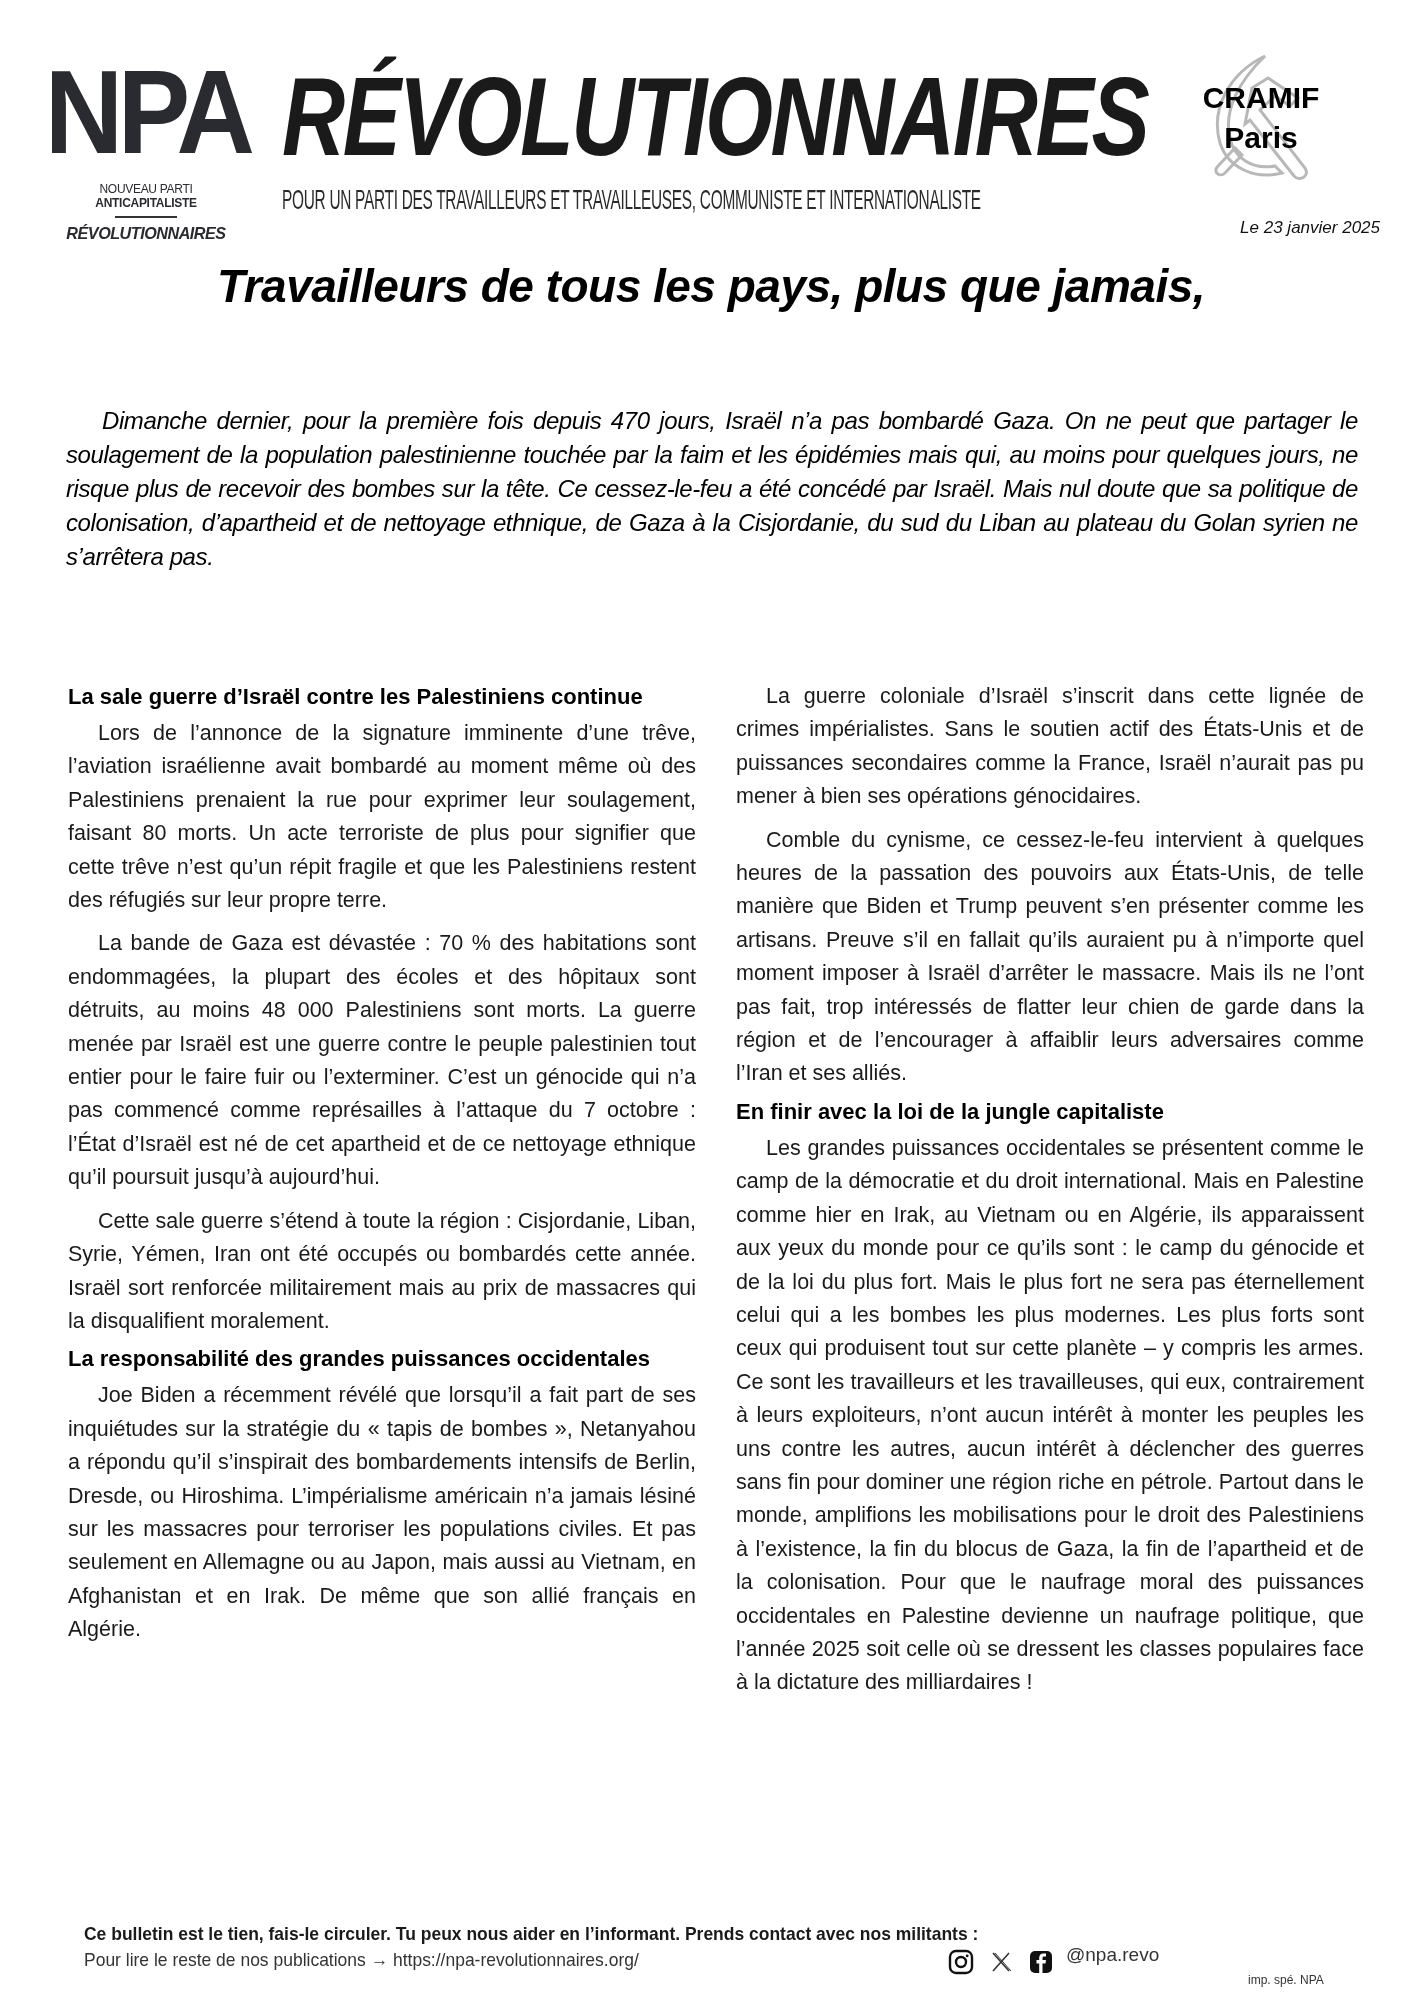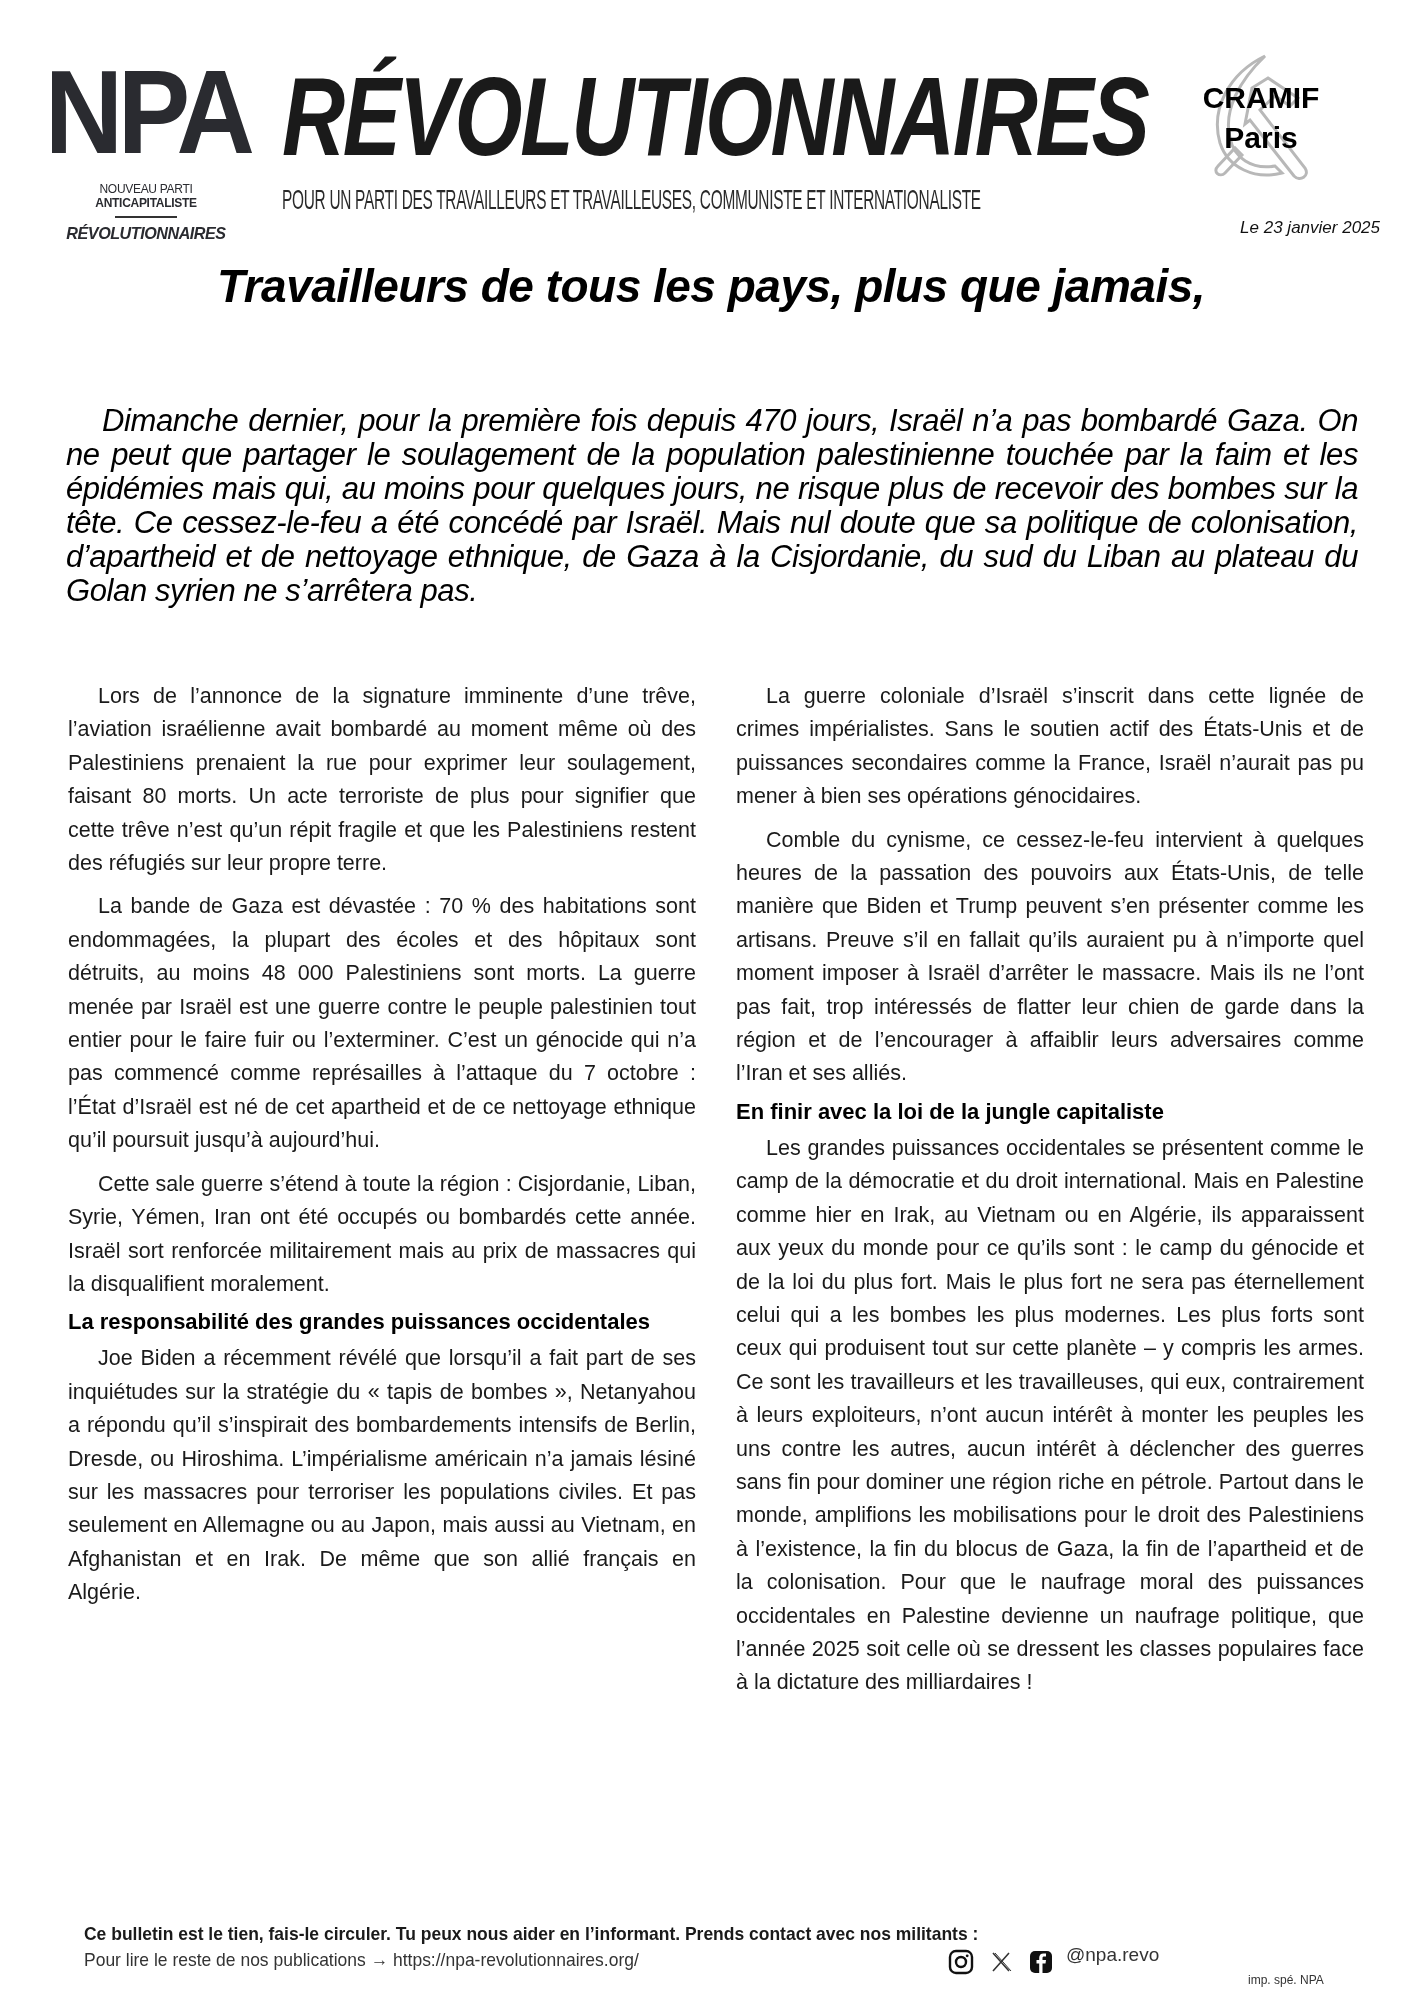--- a/index.html
+++ b/index.html
@@ -16,21 +16,21 @@
   .mast-title { position: absolute; left: 282px; top: 62px; width: 880px; font-family: "Liberation Sans", sans-serif; font-weight: 700; font-style: italic; font-size: 112px; line-height: 110px; color: #1a1a1a; letter-spacing: -3px; white-space: nowrap; transform: scaleX(0.78); transform-origin: left center; }
   .mast-sub { position: absolute; left: 282px; top: 185px; width: 880px; font-family: "Liberation Sans", sans-serif; font-size: 28px; line-height: 30px; color: #2a2a2a; white-space: nowrap; transform: scaleX(0.55); transform-origin: left center; letter-spacing: -0.5px; }
 
   .emblem { position: absolute; left: 1190px; top: 48px; width: 140px; height: 150px; }
   .local-label { position: absolute; left: 1196px; top: 78px; width: 130px; text-align: center; font-weight: 700; font-size: 30px; line-height: 40px; color: #000; }
   .date { position: absolute; right: 42px; top: 218px; font-style: italic; font-size: 17px; color: #111; }
 
   
   .headline { position: absolute; left: 80px; top: 258px; width: 1262px; text-align: center; font-weight: 700; font-style: italic; font-size: 46px; line-height: 57px; color: #000; letter-spacing: -0.5px; }
 
-  .lead { position: absolute; left: 66px; top: 404px; width: 1292px; font-style: italic; font-size: 31px; line-height: 34px; text-align: justify; text-indent: 36px; color: #000; letter-spacing: -0.4px; }
+  .lead { position: absolute; left: 66px; top: 404px; width: 1292px; font-style: italic; font-size: 24px; line-height: 34px; text-align: justify; text-indent: 36px; color: #000; letter-spacing: -0.4px; }
 
   
   .col { position: absolute; top: 680px; width: 628px; font-size: 21.5px; line-height: 33.4px; text-align: justify; color: #1a1a1a; }
   .col-left { left: 68px; }
   .col-right { left: 736px; }
   .col h2 { font-size: 22px; font-weight: 700; margin: 0 0 4px 0; line-height: 33px; text-align: justify; color: #000; }
   .col p { margin: 0 0 10px 0; text-indent: 30px; }
 
   
   .footer-line1 { position: absolute; left: 84px; top: 1923px; font-weight: 700; font-size: 19px; color: #1a1a1a; white-space: nowrap; transform: scaleX(0.92); transform-origin: left center; }
@@ -67,20 +67,21 @@
 </div>
 <div class="date">Le 23 janvier 2025</div>
 
 <div class="headline">
   <div>Travailleurs de tous les pays, plus que jamais,</div>
 </div>
 
 <div class="lead">Dimanche dernier, pour la première fois depuis 470 jours, Israël n’a pas bombardé Gaza. On ne peut que partager le soulagement de la population palestinienne touchée par la faim et les épidémies mais qui, au moins pour quelques jours, ne risque plus de recevoir des bombes sur la tête. Ce cessez-le-feu a été concédé par Israël. Mais nul doute que sa politique de colonisation, d’apartheid et de nettoyage ethnique, de Gaza à la Cisjordanie, du sud du Liban au plateau du Golan syrien ne s’arrêtera pas.</div>
 
 <div class="col col-left">
+  <h2>La sale guerre d’Israël contre les Palestiniens continue</h2>
   <p>Lors de l’annonce de la signature imminente d’une trêve, l’aviation israélienne avait bombardé au moment même où des Palestiniens prenaient la rue pour exprimer leur soulagement, faisant 80 morts. Un acte terroriste de plus pour signifier que cette trêve n’est qu’un répit fragile et que les Palestiniens restent des réfugiés sur leur propre terre.</p>
   <p>La bande de Gaza est dévastée : 70 % des habitations sont endommagées, la plupart des écoles et des hôpitaux sont détruits, au moins 48 000 Palestiniens sont morts. La guerre menée par Israël est une guerre contre le peuple palestinien tout entier pour le faire fuir ou l’exterminer. C’est un génocide qui n’a pas commencé comme représailles à l’attaque du 7 octobre : l’État d’Israël est né de cet apartheid et de ce nettoyage ethnique qu’il poursuit jusqu’à aujourd’hui.</p>
   <p style="margin-bottom:4px">Cette sale guerre s’étend à toute la région : Cisjordanie, Liban, Syrie, Yémen, Iran ont été occupés ou bombardés cette année. Israël sort renforcée militairement mais au prix de massacres qui la disqualifient moralement.</p>
   <h2>La responsabilité des grandes puissances occidentales</h2>
   <p>Joe Biden a récemment révélé que lorsqu’il a fait part de ses inquiétudes sur la stratégie du « tapis de bombes », Netanyahou a répondu qu’il s’inspirait des bombardements intensifs de Berlin, Dresde, ou Hiroshima. L’impérialisme américain n’a jamais lésiné sur les massacres pour terroriser les populations civiles. Et pas seulement en Allemagne ou au Japon, mais aussi au Vietnam, en Afghanistan et en Irak. De même que son allié français en Algérie.</p>
 </div>
 
 <div class="col col-right">
   <p>La guerre coloniale d’Israël s’inscrit dans cette lignée de crimes impérialistes. Sans le soutien actif des États-Unis et de puissances secondaires comme la France, Israël n’aurait pas pu mener à bien ses opérations génocidaires.</p>
   <p style="margin-bottom:4px">Comble du cynisme, ce cessez-le-feu intervient à quelques heures de la passation des pouvoirs aux États-Unis, de telle manière que Biden et Trump peuvent s’en présenter comme les artisans. Preuve s’il en fallait qu’ils auraient pu à n’importe quel moment imposer à Israël d’arrêter le massacre. Mais ils ne l’ont pas fait, trop intéressés de flatter leur chien de garde dans la région et de l’encourager à affaiblir leurs adversaires comme l’Iran et ses alliés.</p>

